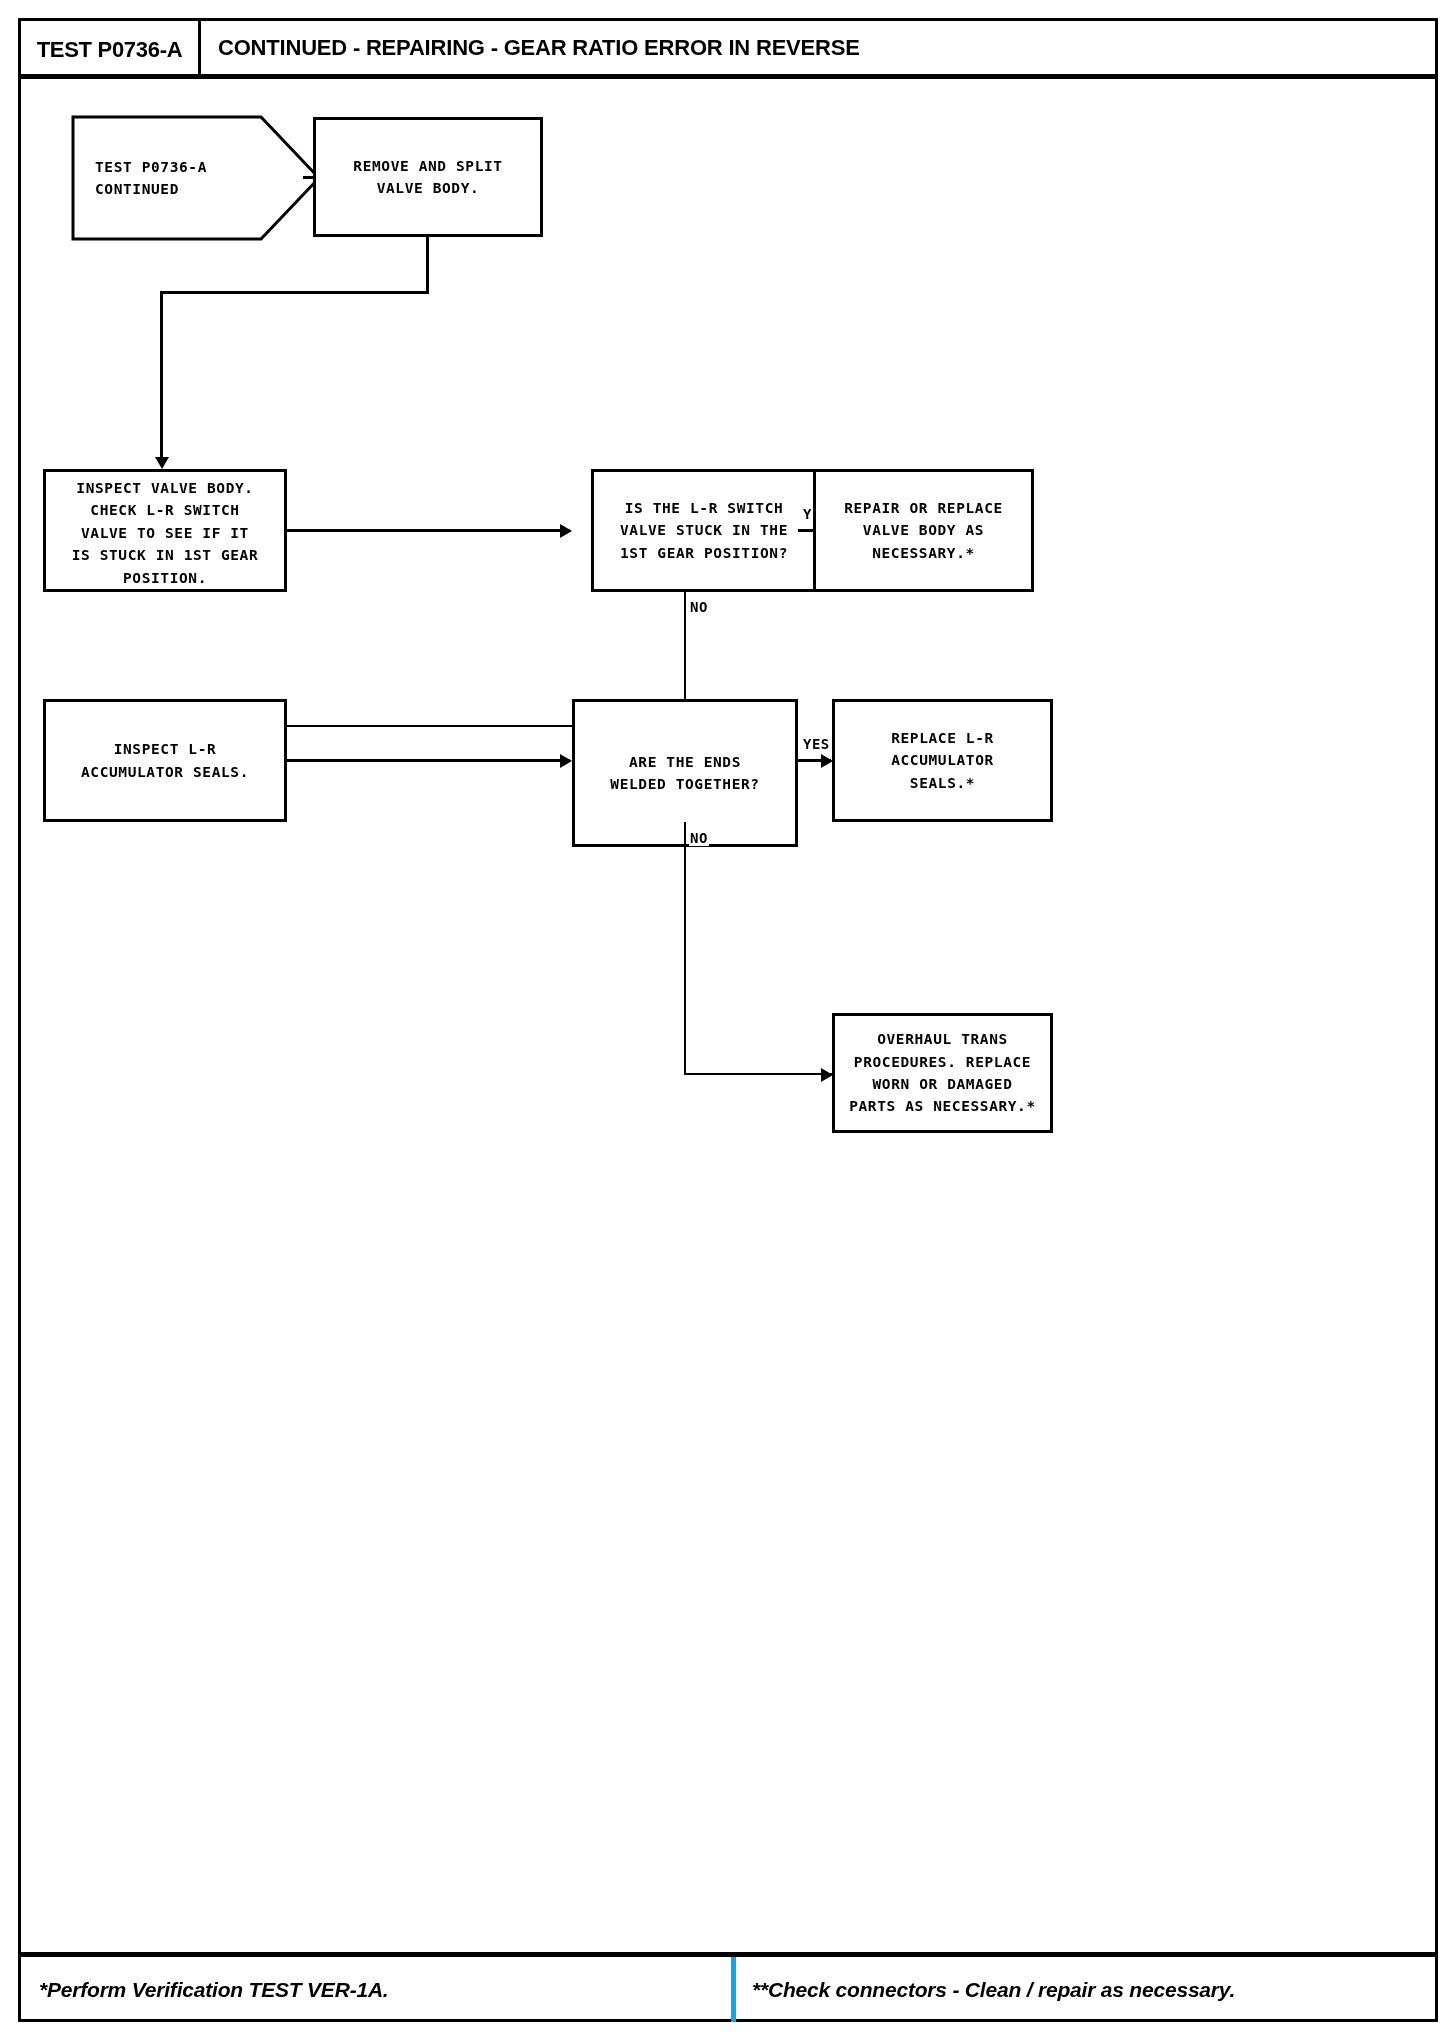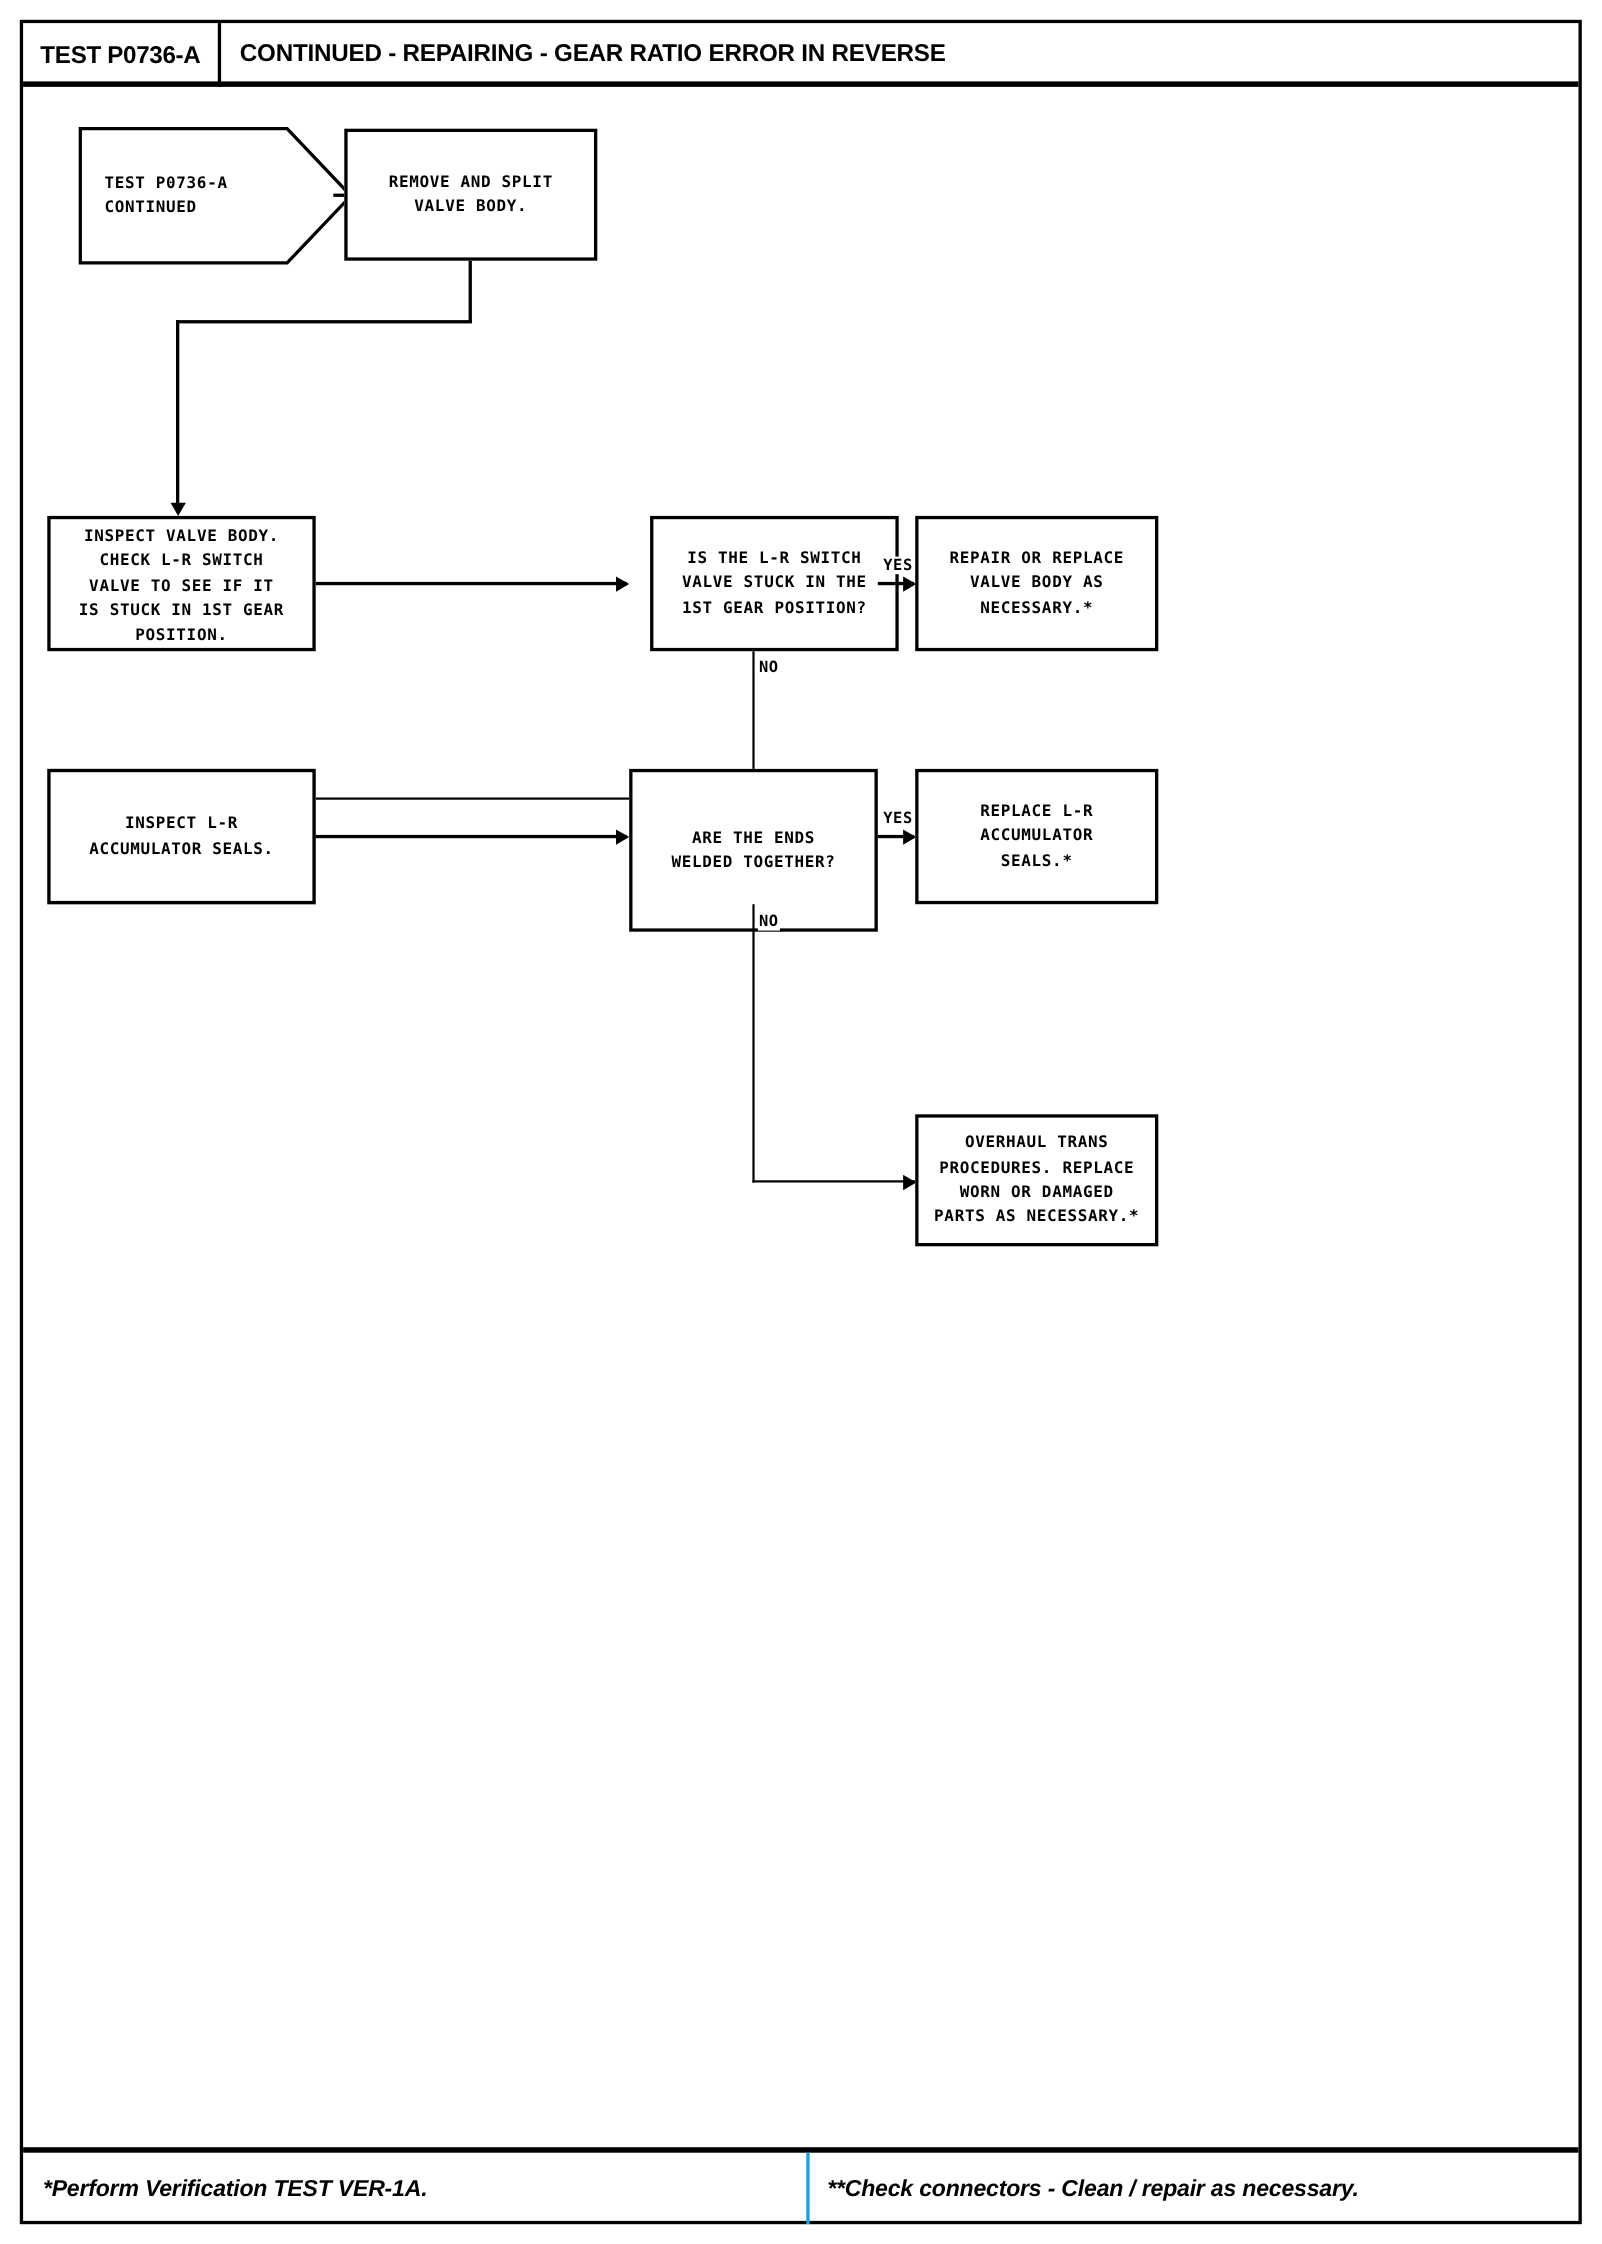--- a/index.html
+++ b/index.html
@@ -185,21 +185,21 @@
     position: absolute;
     top: 1957px;
     height: 65px;
     display: flex;
     align-items: center;
     box-sizing: border-box;
   }
   .footer-left {
     left: 21px;
     width: 715px;
-    border-right: 3px solid #0ea5e9;
+    border-right: 5px solid #0ea5e9;
     padding-left: 18px;
   }
   .footer-right {
     left: 736px;
     width: 699px;
     padding-left: 16px;
   }
   .footer-text {
     font-family: "Liberation Sans", sans-serif;
     font-weight: bold;
@@ -261,21 +261,21 @@
     <div class="node" style="left:551px; top:383px; width:226px; height:123px;margin-left:19px;">
       <span class="txt">IS THE L-R SWITCH
 VALVE STUCK IN THE
 1ST GEAR POSITION?</span>
     </div>
 
     <div class="hline" style="left:777px; top:443px; width:33px;"></div>
     <div class="arrow-right" style="left:800px; top:438px;"></div>
     <span class="edge-label" style="left:781px; top:420px;">YES</span>
 
-    <div class="node" style="left:811px; top:383px; width:221px; height:123px;">
+    <div class="node" style="left:792px; top:383px; width:221px; height:123px;">
       <span class="txt">REPAIR OR REPLACE
 VALVE BODY AS
 NECESSARY.*</span>
     </div>
 
     <div class="vline thin" style="left:663px; top:506px; height:135px;"></div>
     <span class="edge-label" style="left:668px; top:513px;">NO</span>
     <div class="hline thin" style="left:139px; top:639px; width:526px;"></div>
     <div class="vline thin" style="left:139px; top:639px; height:94px;"></div>
     <div class="arrow-down" style="left:133px; top:724px;"></div>

